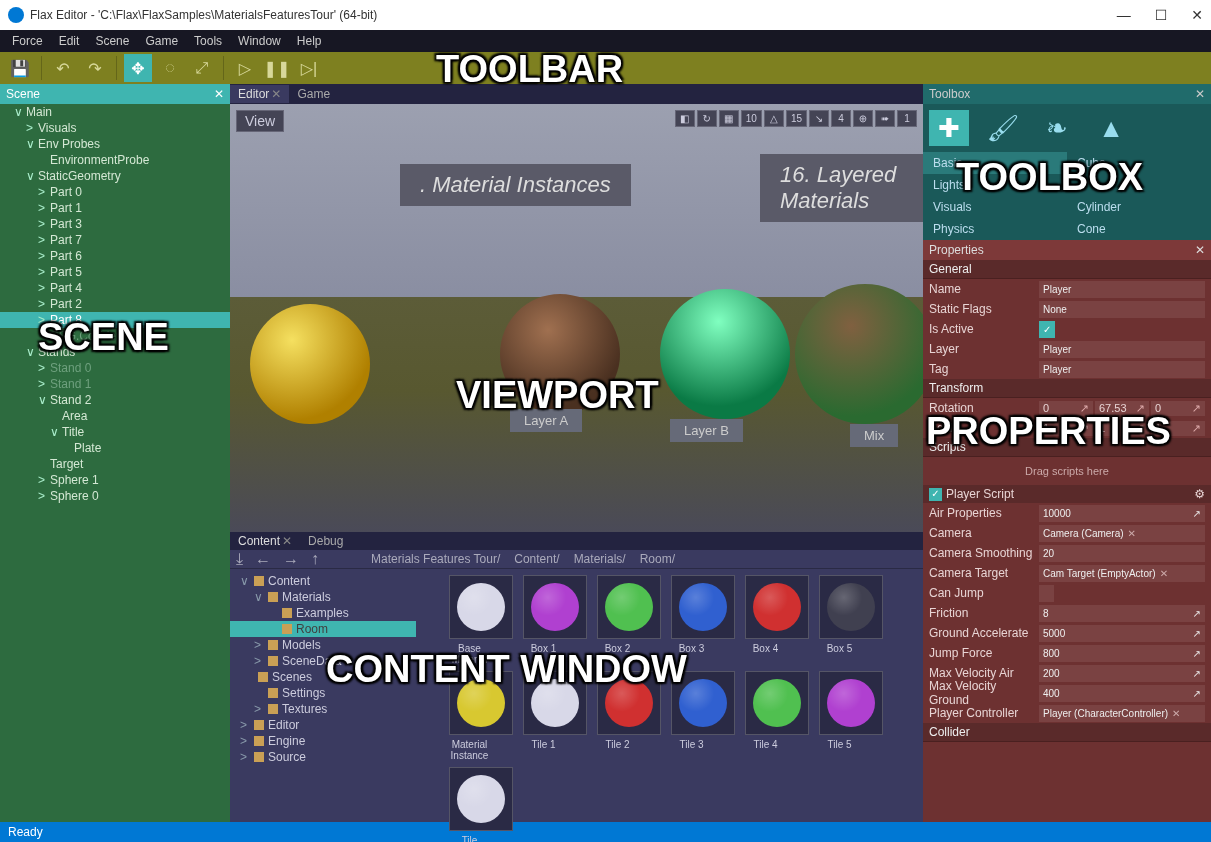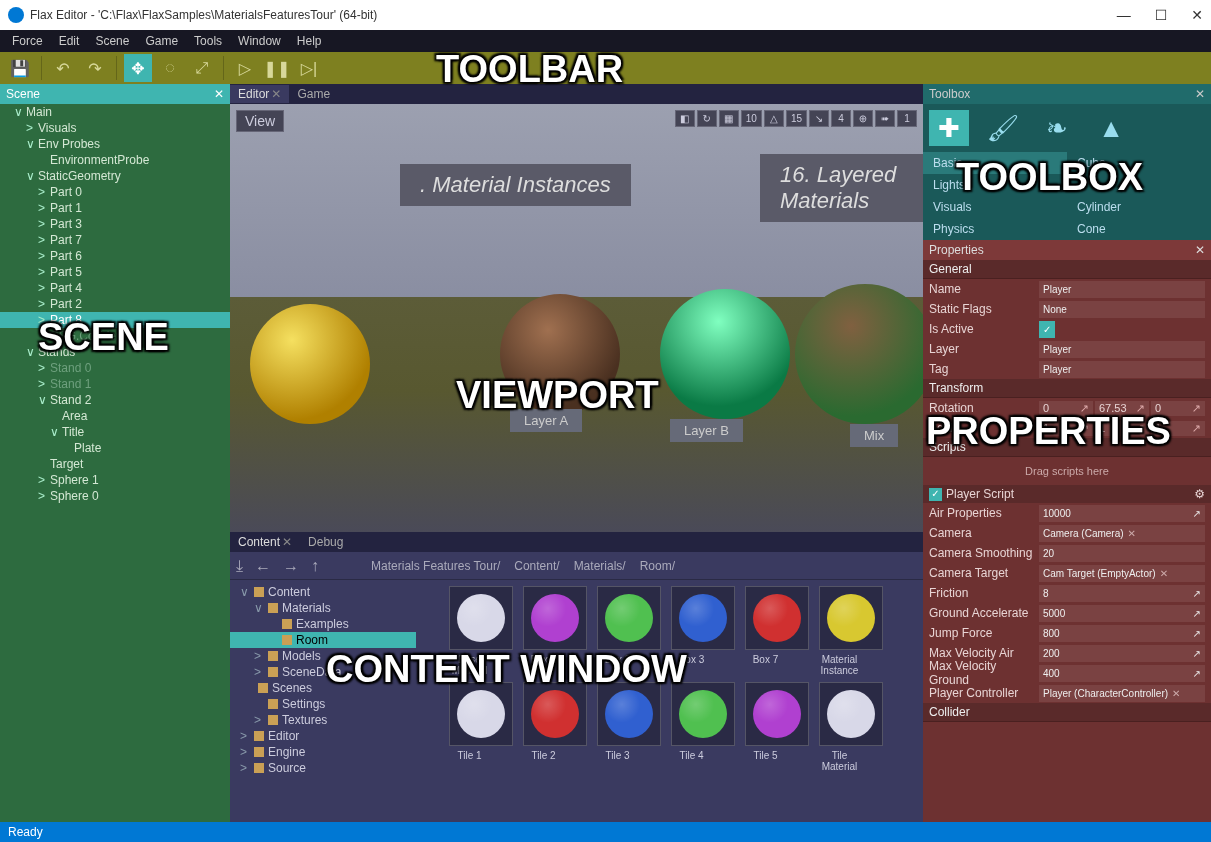--- a/index.html
+++ b/index.html
@@ -66,21 +66,21 @@
 .content-tabs .tab { padding:2px 8px; }
 .content-tabs .tab.active { color:#ddd; }
 .content-tabs .x { margin-left:2px; color:#888; }
 .content-toolbar { height:28px; display:flex; align-items:center; padding:0 6px; font-size:12px; color:#aab; gap:12px; border-bottom:1px solid #2a2a45;}
 .content-toolbar .cbt { font-size:16px; }
 .content-toolbar .breadcrumb { margin-left:40px; display:flex; gap:14px;}
 .content-body { flex:1; display:flex; }
 .content-tree { width:186px; font-size:12px; color:#ccd; padding:4px 0; }
 .ct-item { padding:1px 6px 1px 14px; display:flex; align-items:center; gap:4px;}
 .ct-item .fold { width:10px;height:10px;background:#caa055;display:inline-block;}
-.ct-item.sel { background:#3fb5b0; color:#000000; }
+.ct-item.sel { background:#3fb5b0; color:#404040; }
 .content-grid { flex:1; padding:6px; display:flex; flex-wrap:wrap; align-content:flex-start; gap:6px;}
 .asset { width:68px; text-align:center;padding-left:27px; }
 .asset .thumb { width:64px;height:64px; background:#2a2a45; display:flex; align-items:center; justify-content:center; border:1px solid #556;}
 .asset .thumb .ball { width:48px;height:48px;border-radius:50%; }
 .asset .albl { font-size:10px; color:#ccd; margin-top:4px; line-height:1.1; height:22px; overflow:hidden;}
 
 
 .toolbox-hdr { background:#206b6b; color:#ccc; }
 .toolbox-body { background:#1a5959; }
 .tbx-icons { display:flex; gap:14px; padding:6px; }
@@ -276,21 +276,27 @@
             <div class="asset">
               <div class="thumb">
                 <div class="ball" style="background:radial-gradient(circle at 35% 30%, #fff3, transparent 40%),#3060d0"></div>
               </div>
               <div class="albl">Box 3</div>
             </div>
             <div class="asset">
               <div class="thumb">
                 <div class="ball" style="background:radial-gradient(circle at 35% 30%, #fff3, transparent 40%),#d03030"></div>
               </div>
-              <div class="albl">Box 7</div>
+              <div class="albl">Box 4</div>
+            </div>
+            <div class="asset">
+              <div class="thumb">
+                <div class="ball" style="background:radial-gradient(circle at 35% 30%, #fff3, transparent 40%),#404050"></div>
+              </div>
+              <div class="albl">Box 5</div>
             </div>
             <div class="asset">
               <div class="thumb">
                 <div class="ball" style="background:radial-gradient(circle at 35% 30%, #fff3, transparent 40%),#d8c830"></div>
               </div>
               <div class="albl">Material Instance</div>
             </div>
             <div class="asset">
               <div class="thumb">
                 <div class="ball" style="background:radial-gradient(circle at 35% 30%, #fff3, transparent 40%),#d8d8e8"></div>
@@ -420,20 +426,24 @@
         </div>
         <div class="prop-row">
           <div class="prop-label">Camera Smoothing</div>
           <div class="prop-field">20</div>
         </div>
         <div class="prop-row">
           <div class="prop-label">Camera Target</div>
           <div class="prop-field">Cam Target (EmptyActor)<span class="xx">✕</span></div>
         </div>
         <div class="prop-row">
+          <div class="prop-label">Can Jump</div>
+          <div class="prop-field" style="flex: 0 0 15px;"></div>
+        </div>
+        <div class="prop-row">
           <div class="prop-label">Friction</div>
           <div class="prop-field">8<span style="margin-left: auto;">↗</span></div>
         </div>
         <div class="prop-row">
           <div class="prop-label">Ground Accelerate</div>
           <div class="prop-field">5000<span style="margin-left: auto;">↗</span></div>
         </div>
         <div class="prop-row">
           <div class="prop-label">Jump Force</div>
           <div class="prop-field">800<span style="margin-left: auto;">↗</span></div>

